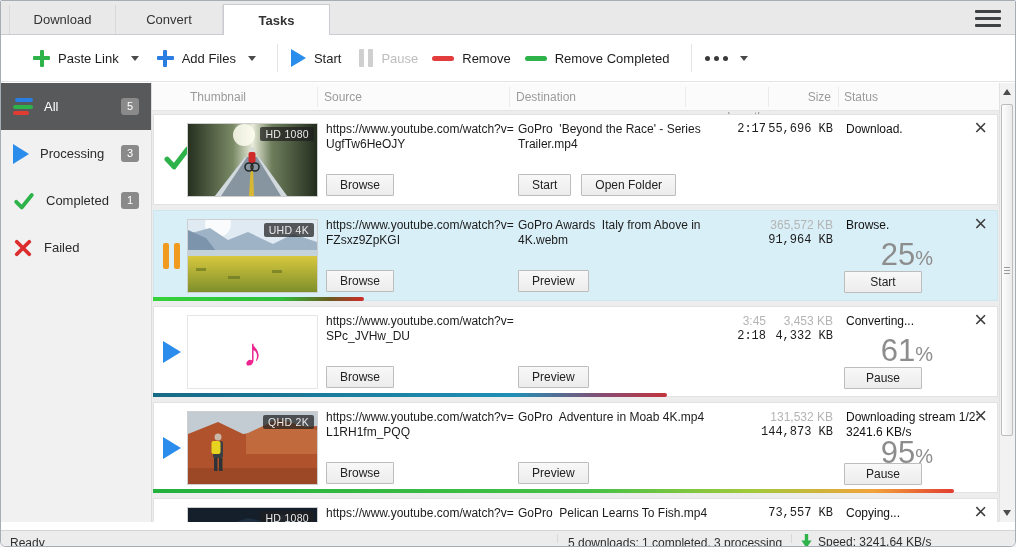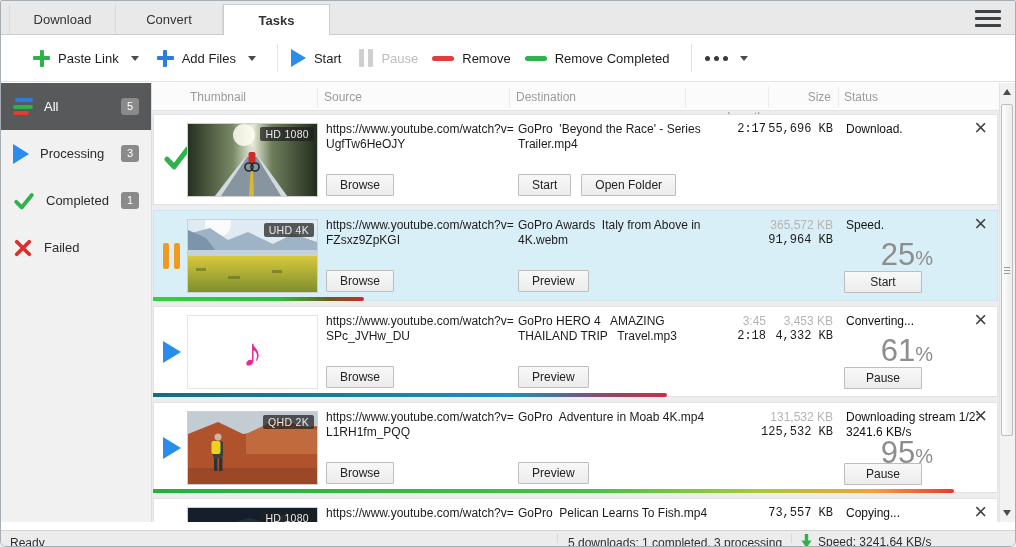--- a/index.html
+++ b/index.html
@@ -328,38 +328,37 @@
         </div>
         <button class="btn src-btn">Browse</button>
         <div class="dest">GoPro Awards  Italy from Above in 4K.webm</div>
         <div class="dest-btns">
           <button class="btn">Preview</button>
         </div>
         <div class="size">
           <span class="old">365,572 KB</span>
           <span class="cur">91,964 KB</span>
         </div>
-        <div class="statuscell">Speed.</div>
+        <div class="statuscell">Browse.</div>
         <div class="pct"><span>25</span><span class="sym">%</span></div>
         <button class="btn actionbtn">Start</button>
         <span class="close">×</span>
         <div class="prog p2" style="width: 25%;"></div>
       </div>
 
       <div class="row">
         <span class="state st-play"></span>
         <div class="thumb music">
           <span class="note">♪</span>
         </div>
         <div class="src">
           <span>https://www.youtube.com/watch?v=</span>
             <span>SPc_JVHw_DU</span>
         </div>
         <button class="btn src-btn">Browse</button>
-        <div class="dest">GoPro HERO 4   AMAZING THAILAND TRIP   Travel.mp3</div>
         <div class="dest-btns">
           <button class="btn">Preview</button>
         </div>
         <div class="len">
           <span class="old">3:45</span>
           <span class="cur">2:18</span>
         </div>
         <div class="size">
           <span class="old">3,453 KB</span>
           <span class="cur">4,332 KB</span>
@@ -392,21 +391,21 @@
           <span>https://www.youtube.com/watch?v=</span>
             <span>L1RH1fm_PQQ</span>
         </div>
         <button class="btn src-btn">Browse</button>
         <div class="dest">GoPro  Adventure in Moab 4K.mp4</div>
         <div class="dest-btns">
           <button class="btn">Preview</button>
         </div>
         <div class="size">
           <span class="old">131,532 KB</span>
-          <span class="cur">125,532 KB</span>
+          <span class="cur">144,873 KB</span>
         </div>
         <div class="statuscell">
           <span style="display:block">Downloading stream 1/2:</span>
           <span style="display:block">3241.6 KB/s</span>
         </div>
         <div class="pct" style="top:32px"><span>95</span><span class="sym">%</span></div>
         <button class="btn actionbtn">Pause</button>
         <span class="close">×</span>
         <div class="prog p4" style="width: 95%;"></div>
       </div>

